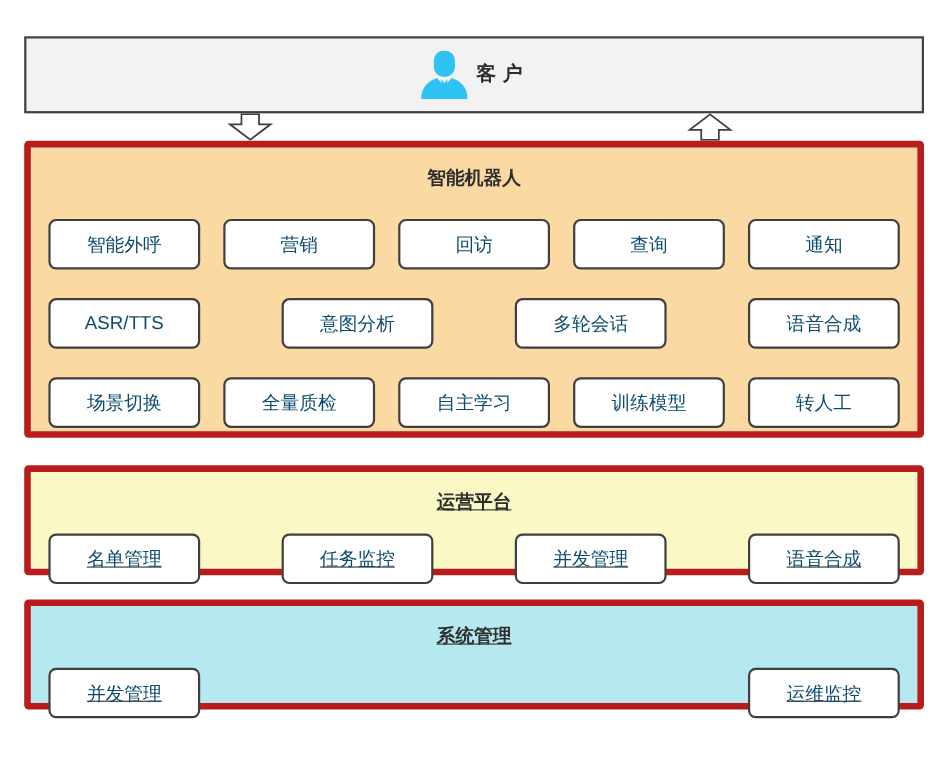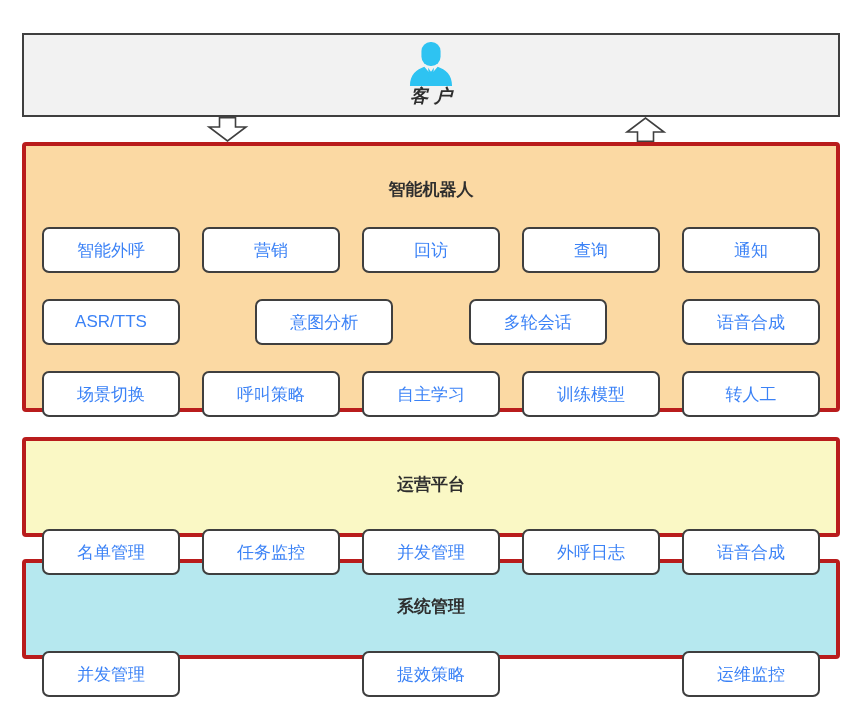--- a/index.html
+++ b/index.html
@@ -6,54 +6,54 @@
   body{
     width:860px;height:710px;
     font-family:"Liberation Sans","DejaVu Sans",sans-serif;
     color:#2e2e2e;
     -webkit-font-smoothing:antialiased;
   }
   .diagram{position:relative;box-sizing:border-box;width:860px;height:710px;padding:33px 20px 0 22px;}
 
   
   .customer-box{
-    box-sizing:border-box;height:84px;
+    box-sizing:border-box;height:70px;
     border:2px solid #3f3f3f;background:#f2f2f2;
-    display:flex;flex-direction:column;align-items:center;justify-content:center;font-style:italic;
+    display:flex;flex-direction:row;align-items:center;justify-content:center;
   }
   .person-icon{display:block;height:44px;}
   .customer-label{font-weight:bold;font-size:18px;letter-spacing:6px;margin-top:-2px;text-indent:6px;}
 
   
   .arrow-row{position:relative;height:25px;}
   .arrow{position:absolute;top:0;width:45px;height:25px;}
   .arrow svg{display:block;}
   .arrow.down{left:183px;}
   .arrow.up{left:601px;}
 
   
   .layer{
     box-sizing:border-box;
-    border:4px solid #b91c1c;border-radius:4px;
-    padding:16px 16px;
+    border:6px solid #b91c1c;border-radius:4px;
+    padding:0 16px;
   }
   .layer-robot{height:270px;margin-bottom:25px;}
-  .layer-small{height:100px;margin-bottom:22px;}
+  .layer-small{height:100px;margin-bottom:22px;text-decoration:underline;}
   .layer:last-child{margin-bottom:0;}
   .layer h2{
     margin:16px 0 0;text-align:center;
     font-size:17px;font-weight:bold;color:#2e2e2e;
   }
   .box-row{display:flex;justify-content:space-between;margin-top:26px;}
-  .layer-small .box-row{margin-top:33px;}
+  .layer-small .box-row{margin-top:17px;}
   .module-box{
     box-sizing:border-box;width:138px;height:46px;
     background:#ffffff;border:2px solid #3f3f3f;border-radius:7px;
     display:flex;align-items:center;justify-content:center;
-    font-size:17px;color:#3b82f6;white-space:nowrap;
+    font-size:17px;color:#0c4a6e;white-space:nowrap;
   }
 </style>
 </head>
 <body>
 
 <div class="diagram">
 
   <div class="customer-box" style="background: rgb(242, 242, 242);">
     <span class="person-icon" style="color: rgb(46, 195, 242);">
       <svg width="46" height="44" viewBox="0 0 48 46" fill="currentColor" aria-hidden="true">
@@ -89,45 +89,43 @@
           <div class="module-box">通知</div>
         </div>
         <div class="box-row">
           <div class="module-box">ASR/TTS</div>
           <div class="module-box">意图分析</div>
           <div class="module-box">多轮会话</div>
           <div class="module-box">语音合成</div>
         </div>
         <div class="box-row">
           <div class="module-box">场景切换</div>
-          <div class="module-box">呼叫策略</div>
+          <div class="module-box">全量质检</div>
           <div class="module-box">自主学习</div>
           <div class="module-box">训练模型</div>
           <div class="module-box">转人工</div>
         </div>
       </div>
   </section>
 
   <section class="layer layer-small" style="background: rgb(250, 248, 197);">
     <h2>运营平台</h2>
     <div class="rows">
         <div class="box-row">
           <div class="module-box">名单管理</div>
           <div class="module-box">任务监控</div>
           <div class="module-box">并发管理</div>
-          <div class="module-box">外呼日志</div>
           <div class="module-box">语音合成</div>
         </div>
       </div>
   </section>
 
   <section class="layer layer-small" style="background: rgb(182, 232, 239);">
     <h2>系统管理</h2>
     <div class="rows">
         <div class="box-row">
           <div class="module-box">并发管理</div>
-          <div class="module-box">提效策略</div>
           <div class="module-box">运维监控</div>
         </div>
       </div>
   </section>
 
 </div>
 
 </body></html>

